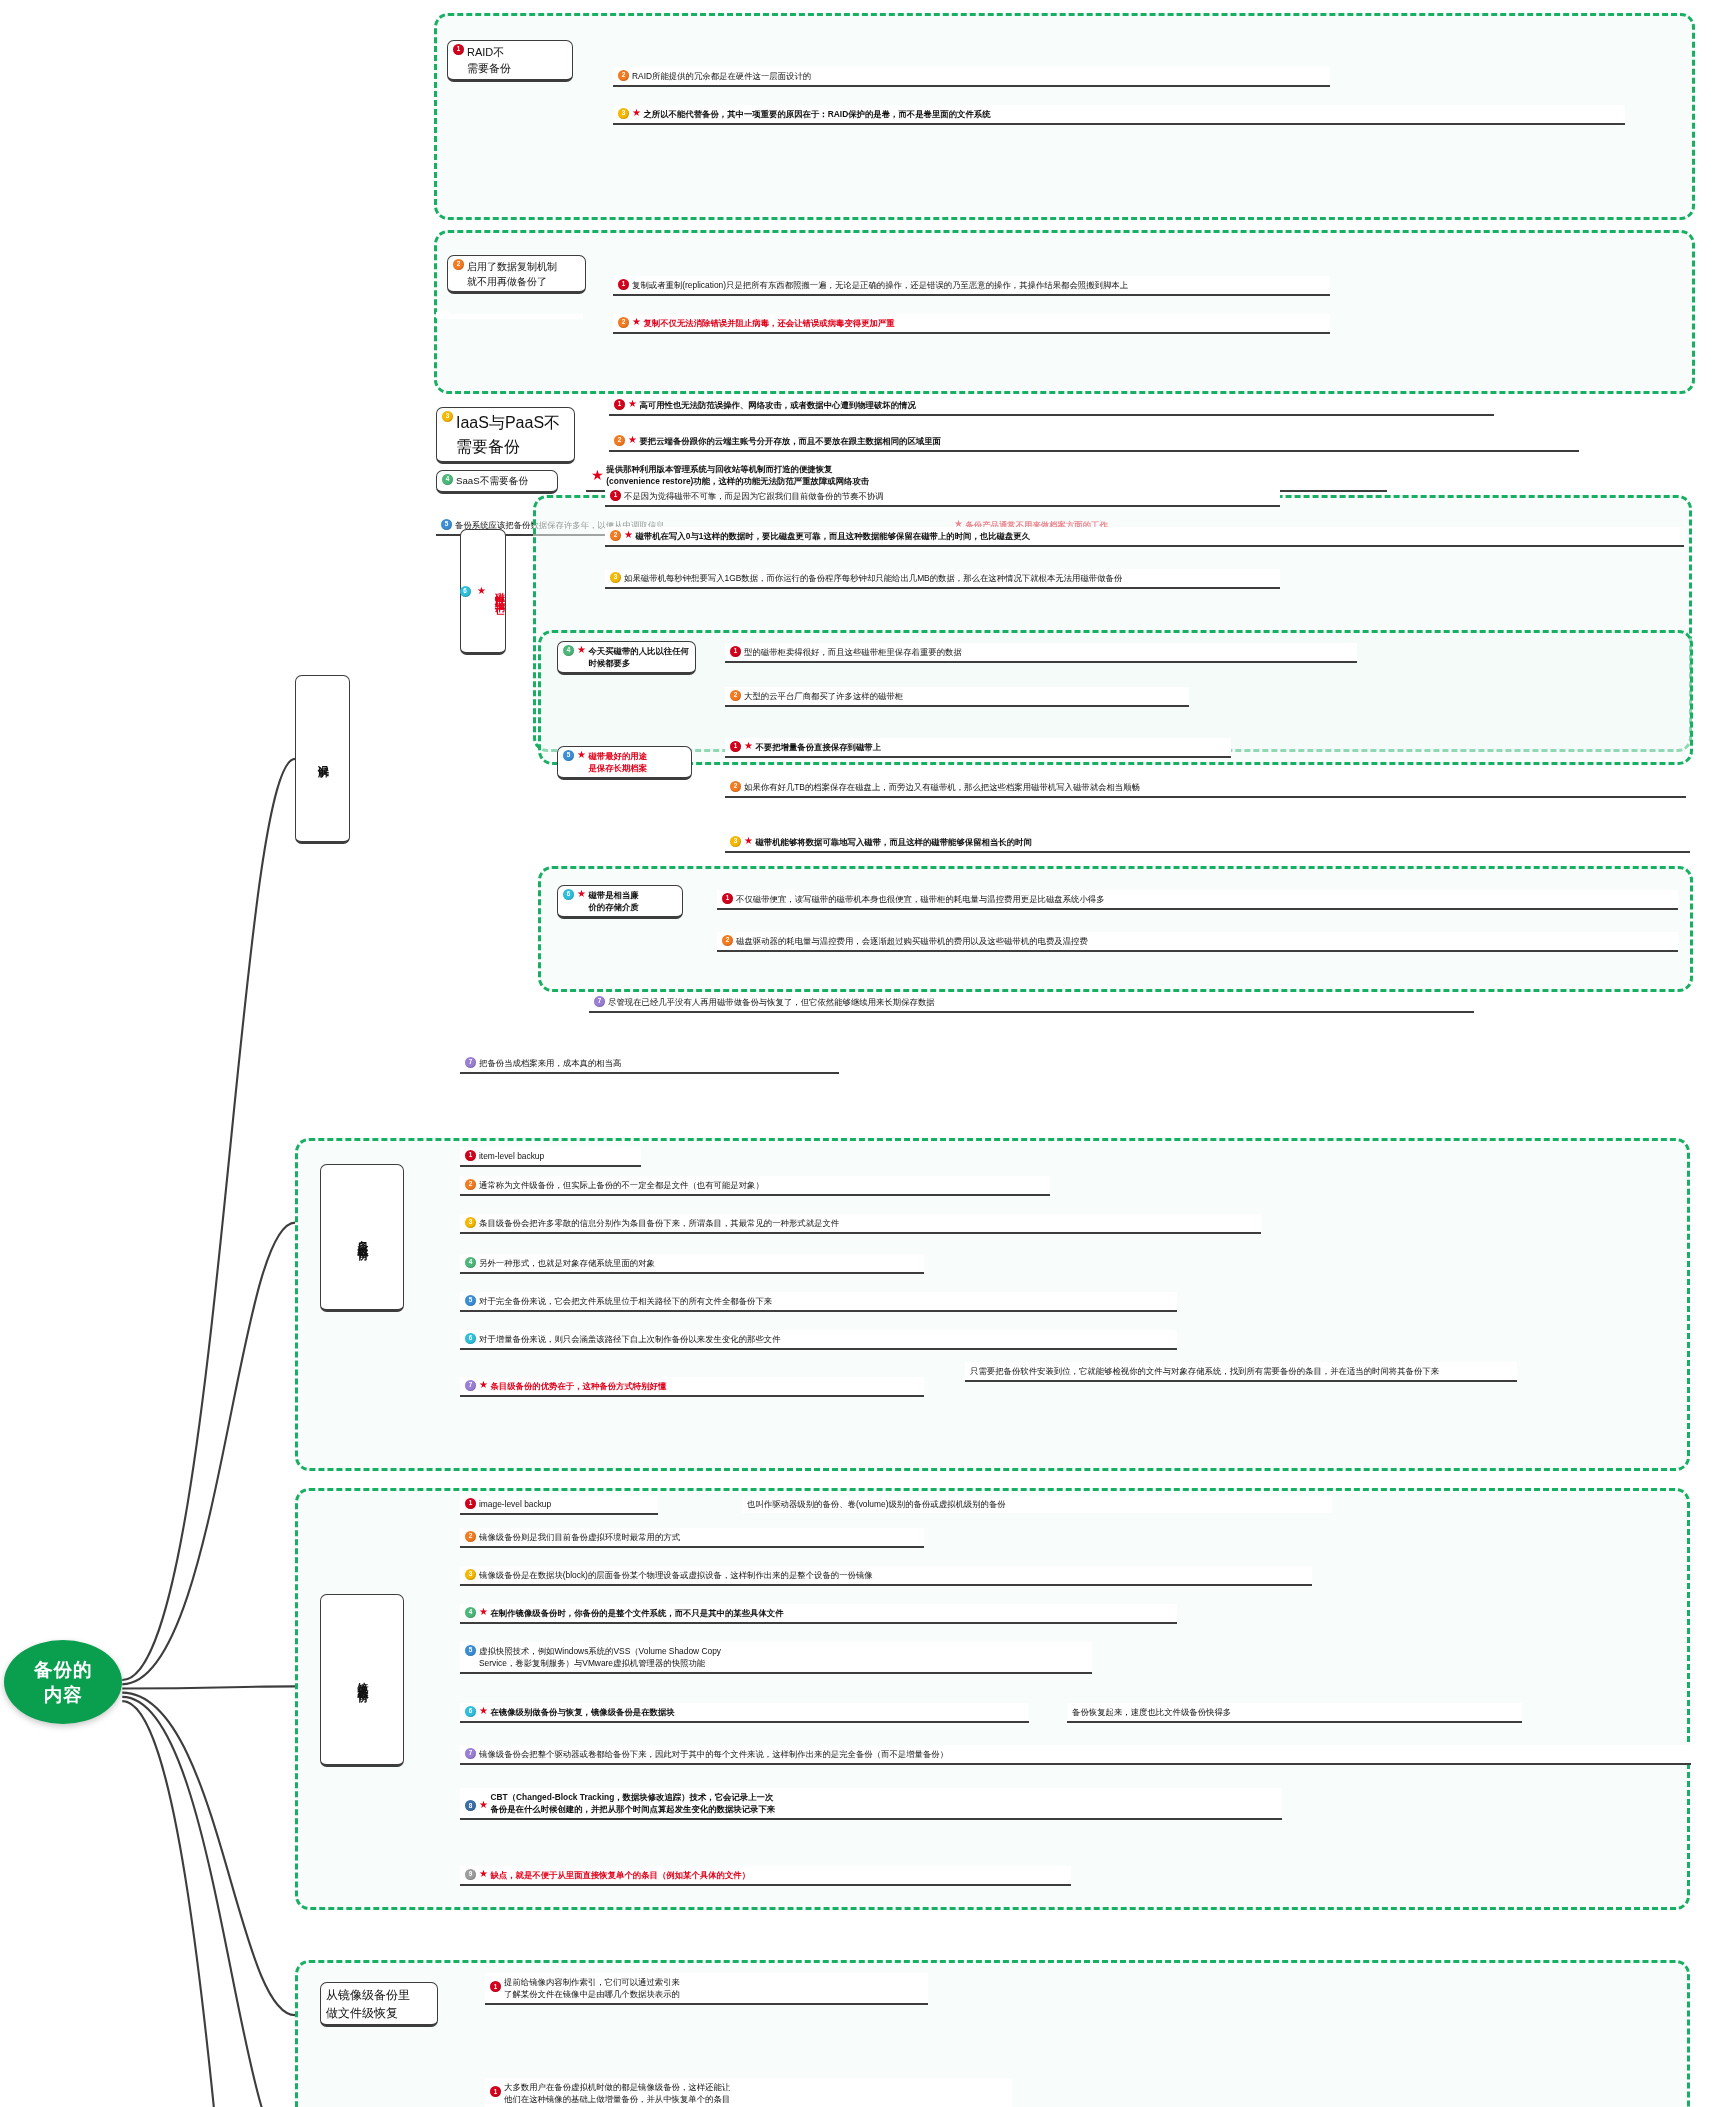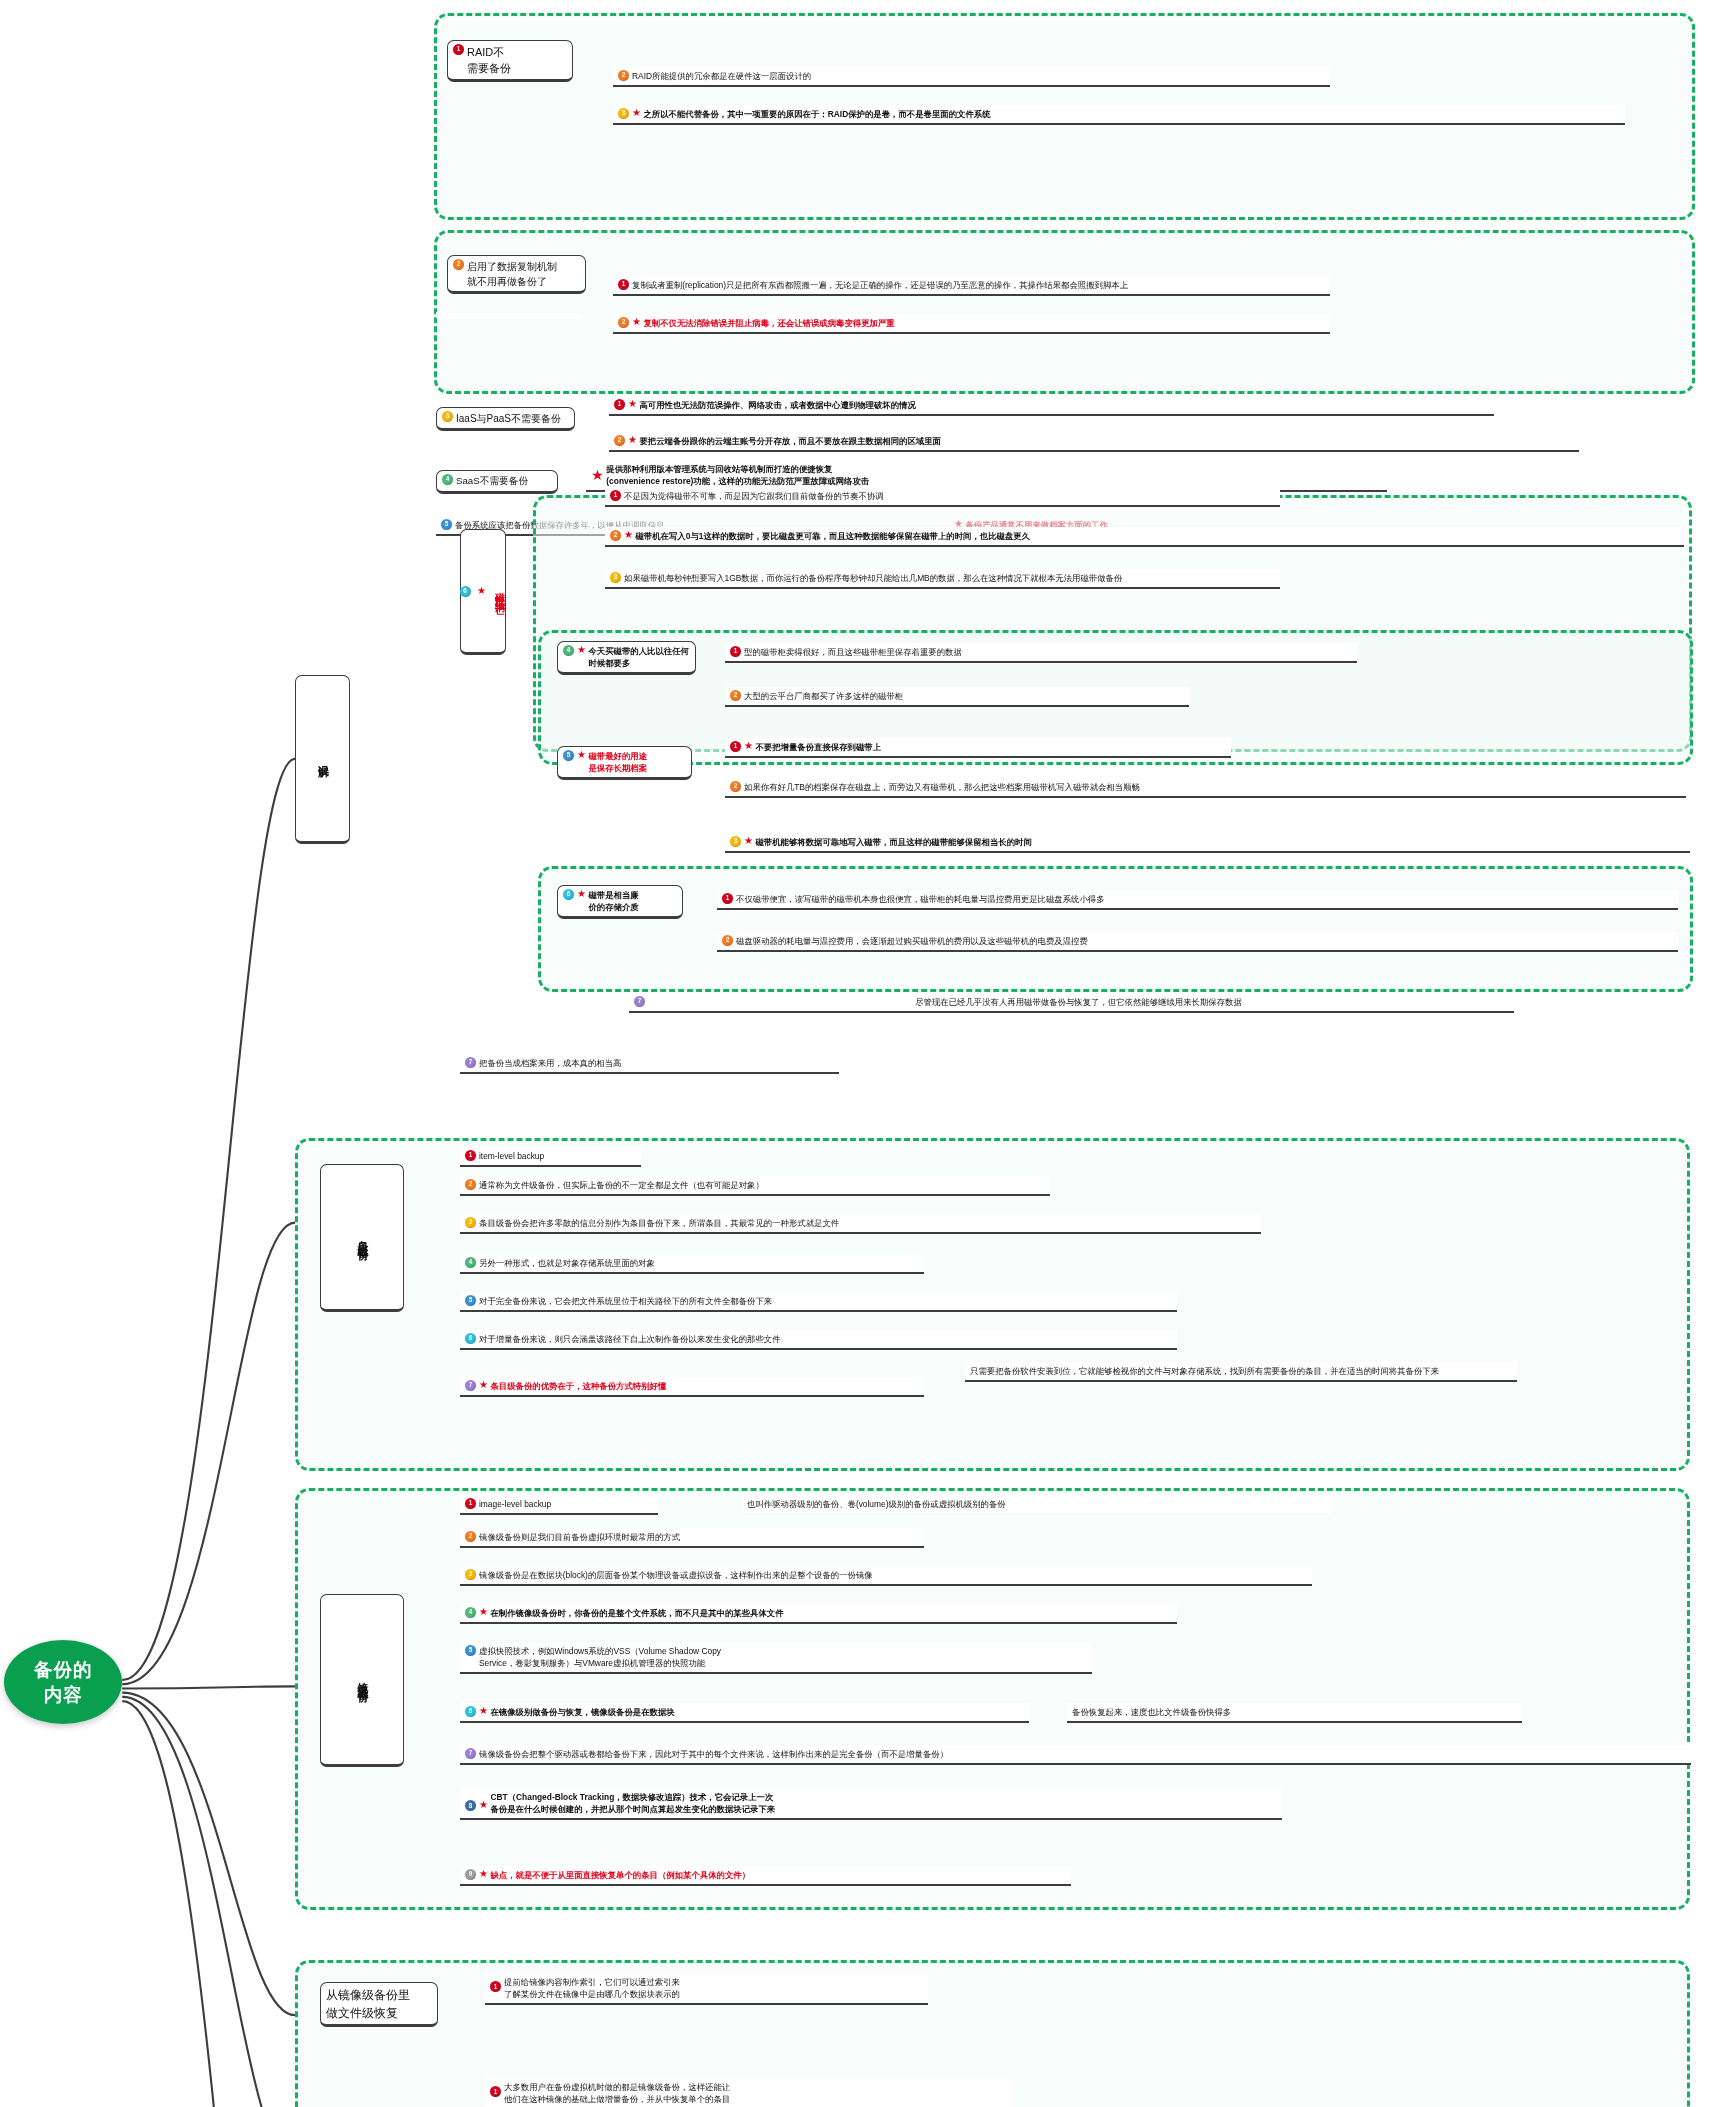--- a/index.html
+++ b/index.html
@@ -181,21 +181,21 @@
 
   <div class="card" style="left:436px;top:312px;width:0;height:0;border:0"></div>
 
   <div class="card rounded" style="left:436px;top:314px;width:0;height:0;border:0"></div>
 
   <div class="card" style="left:444px;top:314px;width:139px;height:0;border:0"></div>
 
   <div class="card rounded" style="left:436px;top:407px;width:139px;">
     <div class="row">
         <span class="bullet b3">3</span>
-      <span class="txt" style="font-size:10px;">IaaS与PaaS不需要备份</span>
+      <span class="txt" style="font-size:16px;">IaaS与PaaS不需要备份</span>
       </div>
   </div>
   <div class="card" style="left:609px;top:396px;width:885px;">
     <div class="row">
         <span class="bullet b1">1</span>
       <span class="star">★</span>
       <span class="txt bold">高可用性也无法防范误操作、网络攻击，或者数据中心遭到物理破坏的情况</span>
       </div>
   </div>
   <div class="card" style="left:609px;top:432px;width:970px;">
@@ -326,21 +326,21 @@
       <span class="txt">不仅磁带便宜，读写磁带的磁带机本身也很便宜，磁带柜的耗电量与温控费用更是比磁盘系统小得多</span>
       </div>
   </div>
   <div class="card" style="left:717px;top:932px;width:961px;">
     <div class="row">
         <span class="bullet b2">2</span>
       <span class="txt">磁盘驱动器的耗电量与温控费用，会逐渐超过购买磁带机的费用以及这些磁带机的电费及温控费</span>
       </div>
   </div>
 
-  <div class="card" style="left:629px;top:993px;width:885px;text-align:center;">
+  <div class="card" style="left:589px;top:993px;width:885px;">
     <div class="row">
         <span class="bullet b7">7</span>
       <span class="txt">尽管现在已经几乎没有人再用磁带做备份与恢复了，但它依然能够继续用来长期保存数据</span>
       </div>
   </div>
 
   <div class="card" style="left:460px;top:1054px;width:379px;">
     <div class="row">
         <span class="bullet b7">7</span>
       <span class="txt">把备份当成档案来用，成本真的相当高</span>

